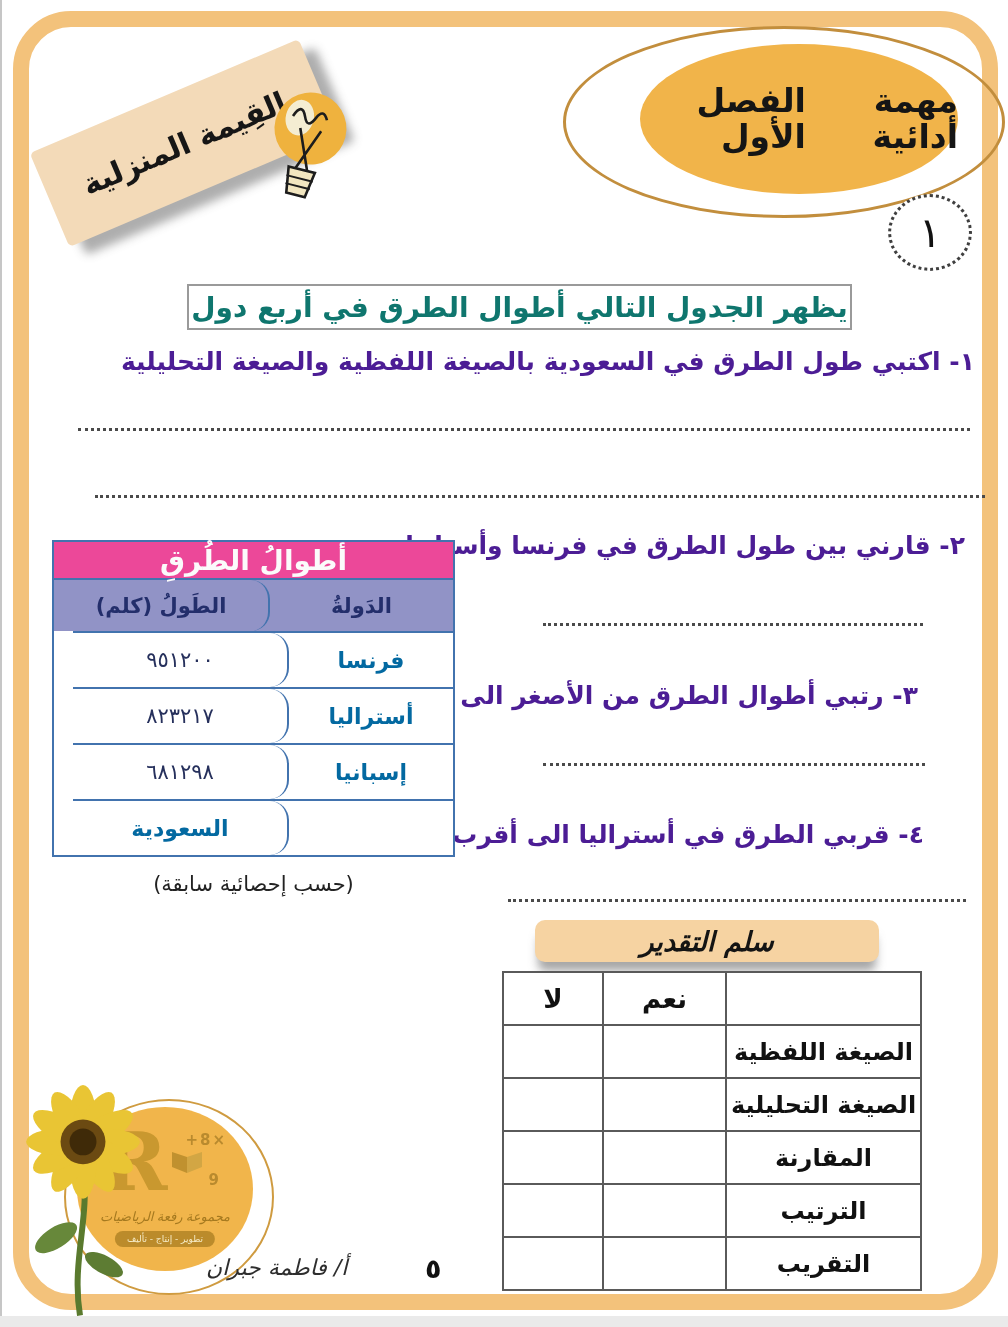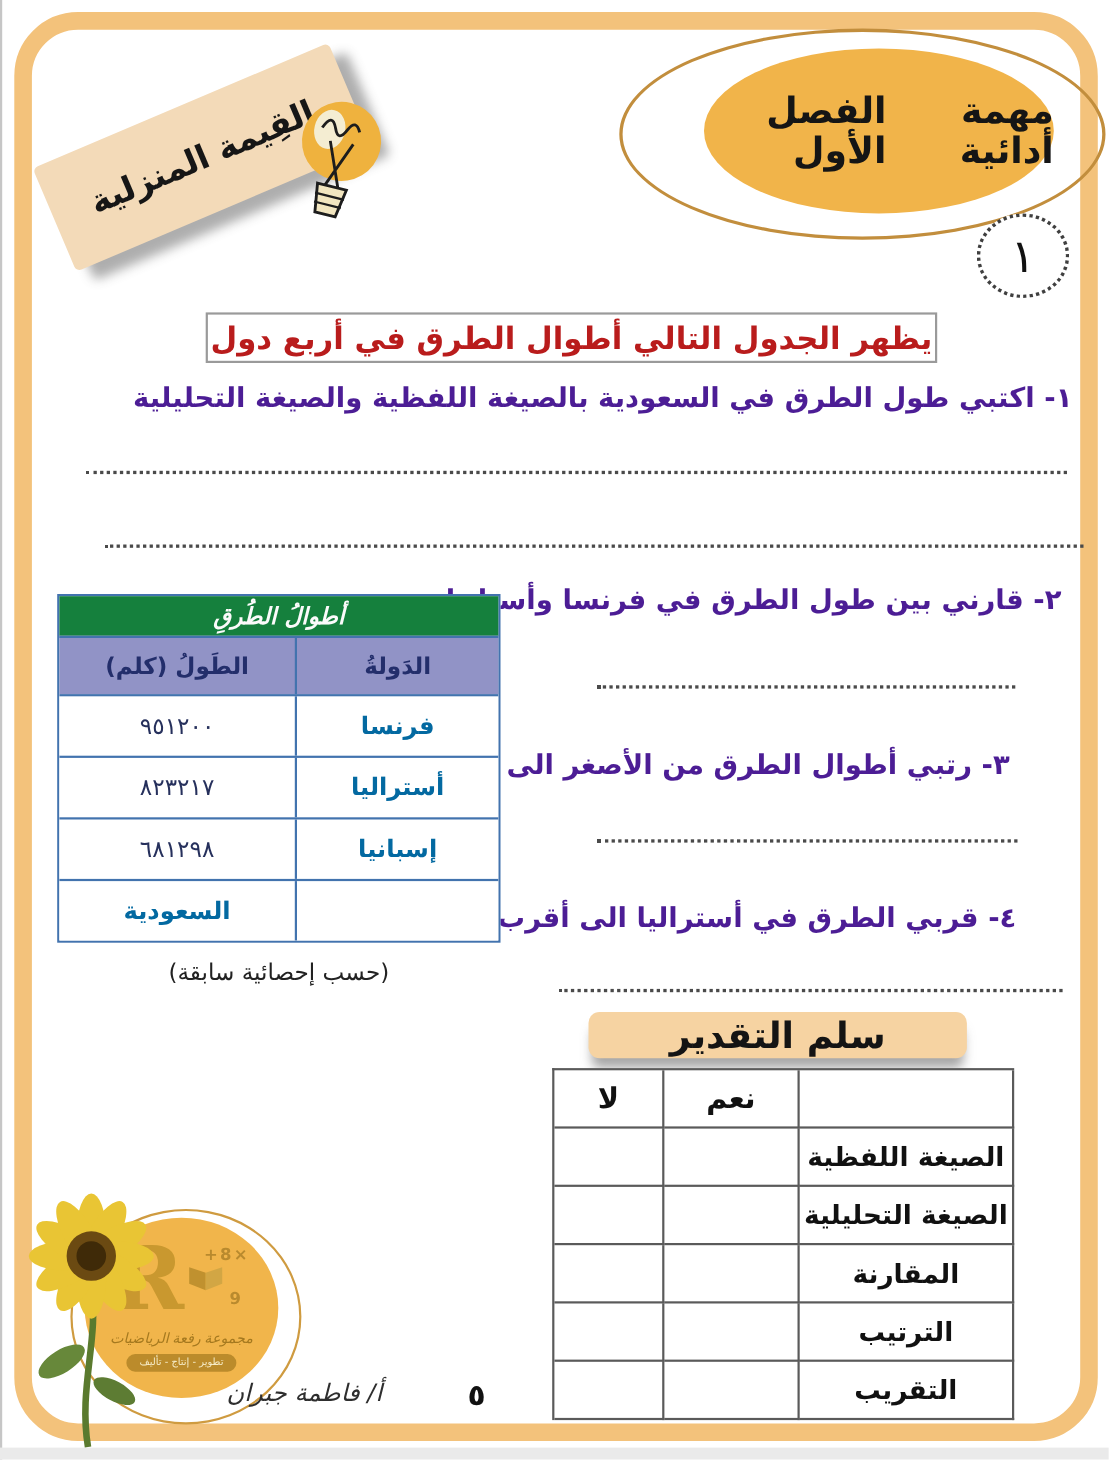--- a/index.html
+++ b/index.html
@@ -34,62 +34,62 @@
                   transform:rotate(-23deg);
                   box-shadow:12px 14px 10px rgba(75,75,75,0.45);
                   display:flex; align-items:center; justify-content:center; direction:rtl; }
   .topic-banner span { font-size:30px; font-weight:bold; color:#161616; }
   .bulb { left:256px; top:84px; transform:rotate(14deg); z-index:4; }
 
   
   .title-box { left:187px; top:284px; width:665px; height:46px;
                background:#fff; border:2px solid #9a9a9a;
                display:flex; align-items:center; justify-content:center; direction:rtl; }
-  .title-box span { color:#b91c1c; font-size:28px; font-weight:bold; }
+  .title-box span { color:#0f766e; font-size:28px; font-weight:bold; }
 
   .q { position:absolute; direction:rtl; font-weight:bold; color:#4c1d95;
        font-size:25px; white-space:nowrap; }
   .q1 { right:33px; top:347px; }
   .q2 { right:43px; top:531px; }
   .q3 { right:90px; top:681px; }
   .q4 { right:84px; top:820px; }
 
   .dotline { position:absolute; height:0; border-top:3px dotted #4a4a4a; }
   .l1 { left:78px;  top:428px; width:892px; }
   .l2 { left:95px;  top:495px; width:890px; }
   .l3 { left:543px; top:623px; width:380px; }
   .l4 { left:543px; top:763px; width:382px; }
   .l5 { left:508px; top:899px; width:458px; }
 
   
   .roads { left:52px; top:540px; width:403px; background:#fff;
            border:2px solid #4273ae; direction:ltr; }
-  .roads-title { height:36px; background:#15803d; color:#fbfbfb;
+  .roads-title { height:36px; background:#ec4899; color:#fbfbfb;
                  display:flex; align-items:center; justify-content:center;
-                 font-size:21px; font-weight:bold; direction:rtl;font-style:italic; }
+                 font-size:28px; font-weight:bold; direction:rtl; }
   .roads-head, .roads-row { display:grid; grid-template-columns:216px 1fr;
                             border-top:2px solid #4273ae; direction:ltr; }
   .roads-head { background:#9193c6; height:53px; }
-  .roads-row  { background:#fff; height:56px; }
+  .roads-row  { background:#fff; height:56px;margin-left:19px; }
   .roads-head div, .roads-row div { display:flex; align-items:center; justify-content:center;
-                                    direction:rtl; }
+                                    direction:rtl;border-radius:19px; }
   .roads-head div { color:#232e6b; font-size:21px; font-weight:bold; }
   .roads-row .len { color:#26305c; font-size:21px; letter-spacing:1px; }
   .roads-row .cty { color:#0369a1; font-size:22px; font-weight:bold; }
   .roads-head div:first-child, .roads-row div:first-child { border-right:2px solid #4273ae; }
 
   .roads-caption { left:52px; top:872px; width:403px; text-align:center;
                    font-size:21px; color:#222; direction:rtl; }
 
   
   .rubric-banner { left:535px; top:920px; width:344px; height:42px;
                    background:#f6d3a2; border-radius:10px;
                    box-shadow:0 12px 10px -3px rgba(95,95,95,0.55);
                    display:flex; align-items:center; justify-content:center; direction:rtl; }
-  .rubric-banner span { font-size:33px; font-weight:bold; color:#141414; }
+  .rubric-banner span { font-size:27px; font-weight:bold; color:#141414;font-style:italic; }
   .rubric { left:502px; top:971px; display:grid;
             grid-template-columns:100px 123px 195px; grid-auto-rows:53px;
             border-top:2px solid #5a5a5a; border-left:2px solid #5a5a5a; background:#fff; }
   .rubric > div { border-right:2px solid #5a5a5a; border-bottom:2px solid #5a5a5a;
                   display:flex; align-items:center; justify-content:center; direction:rtl; }
   .rubric .hd { font-size:26px; font-weight:bold; color:#111; }
   .rubric .crit { font-size:24px; font-weight:bold; color:#111;text-align:center; }
 
   
   .logo-ring { left:64px; top:1099px; width:210px; height:196px;

